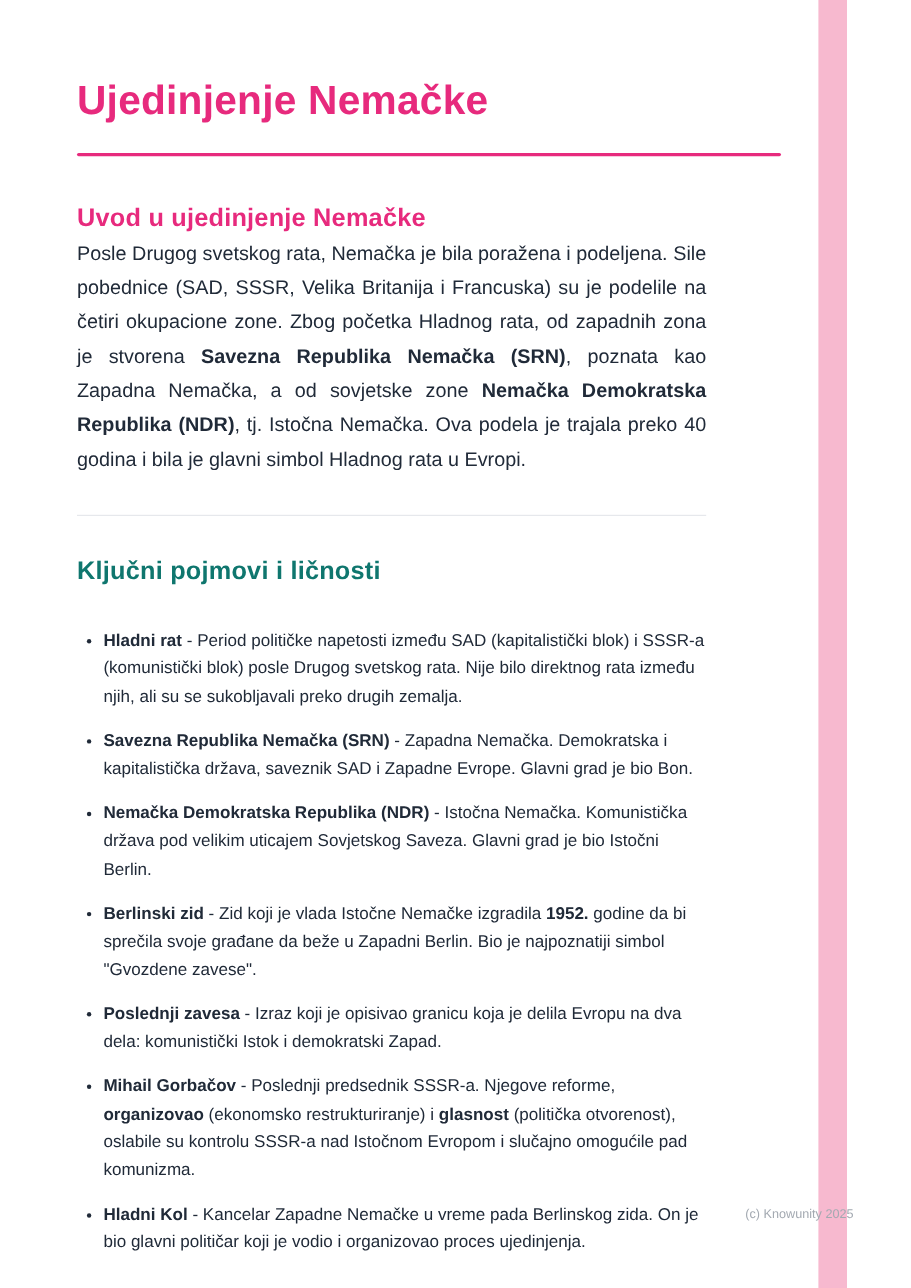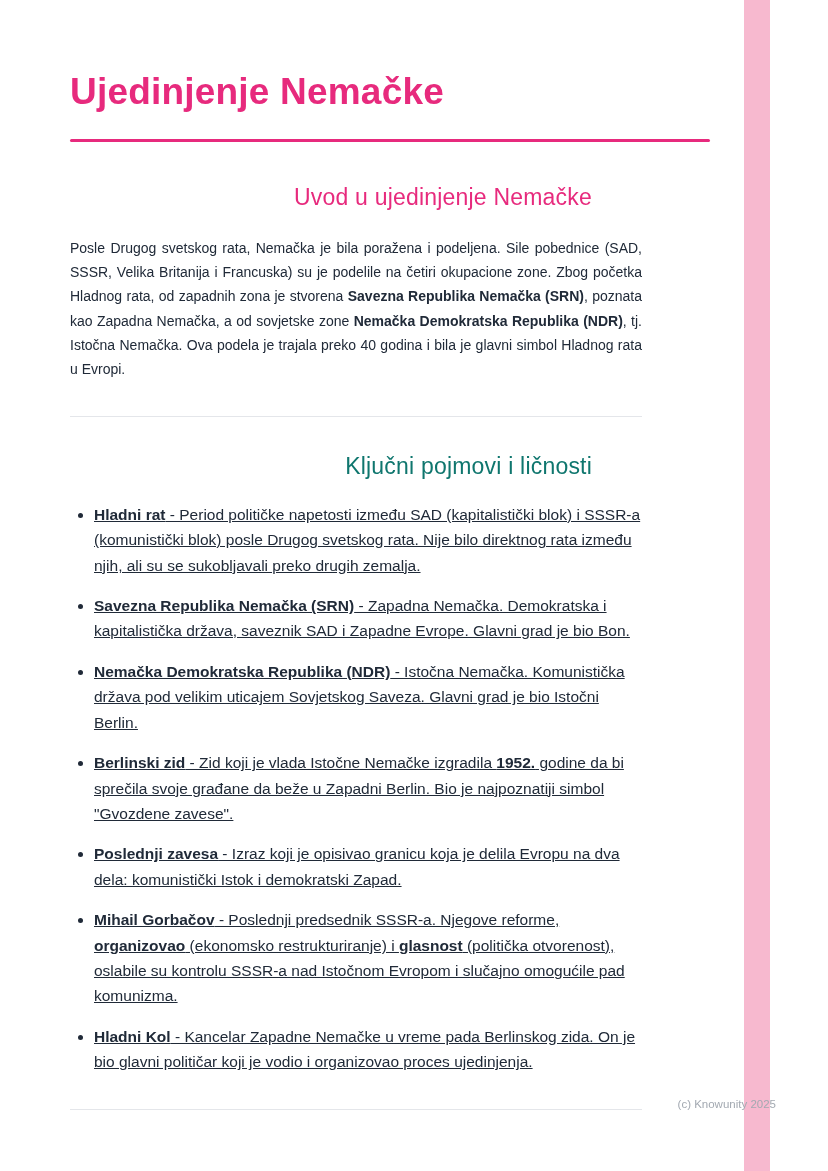--- a/index.html
+++ b/index.html
@@ -34,45 +34,43 @@
     line-height: 1.1;
   }
   .title-rule {
     height: 3px;
     width: 640px;
     margin-top: 26px;
     border-radius: 2px;
   }
   h2.section-heading {
     font-size: 23px;
-    font-weight: normal;
+    font-weight: bold;
     letter-spacing: 0.2px;
-    text-align: right;
   }
   .section-intro h2 { margin-top: 42px; }
   .section-terms h2 { margin-top: 0; }
   p.intro-paragraph {
-    margin-top: 25px;
+    margin-top: 4px;
     width: 572px;
-    font-size: 14px;
+    font-size: 18px;
     line-height: 1.74;
     text-align: justify;
   }
   hr.divider {
     border: none;
     border-top: 1px solid #e4e6ea;
     width: 572px;
     margin: 34px 0 36px 0;
   }
   ul.terms-list {
-    margin-top: 22px;
+    margin-top: 38px;
     width: 572px;
     padding-left: 24px;
     list-style: disc;
-    text-decoration: underline;
   }
   ul.terms-list li {
     font-size: 15.5px;
     line-height: 1.64;
     margin-bottom: 15px;
   }
   ul.terms-list li:last-child { margin-bottom: 0; }
   strong { font-weight: bold; }
   .footer-copy {
     position: absolute;

